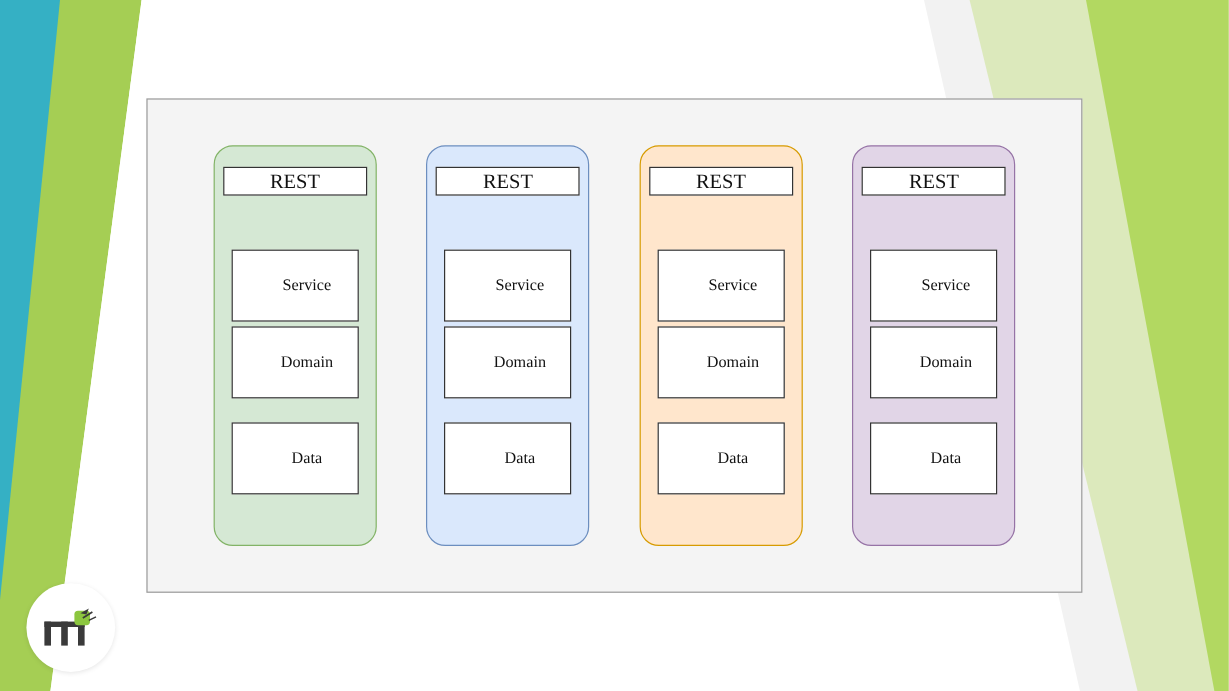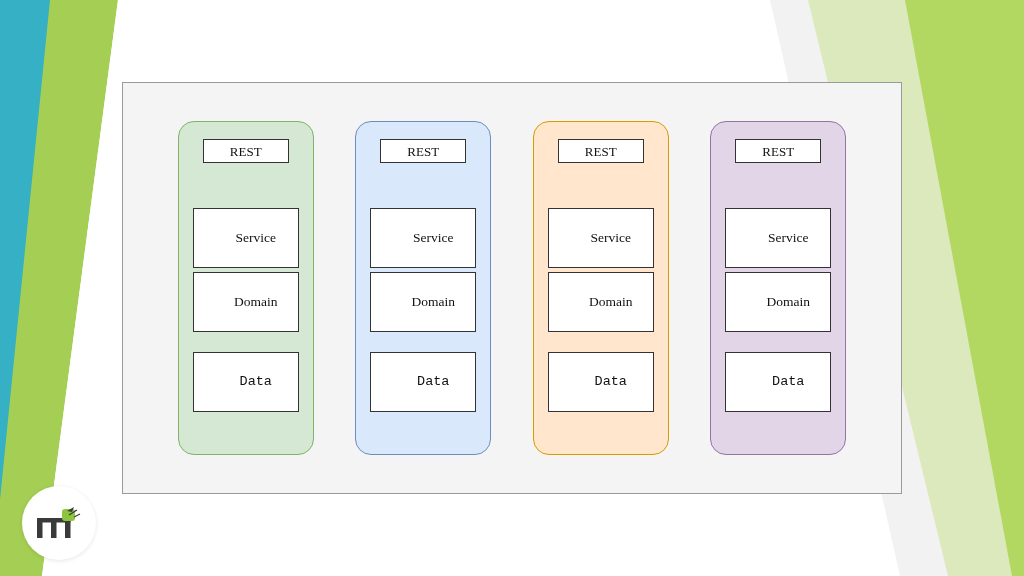--- a/index.html
+++ b/index.html
@@ -64,36 +64,36 @@
     box-sizing: border-box;
     display: flex;
     align-items: center;
     justify-content: center;
     color: #111111;
     font-size: 13.5px;
     line-height: 1;
   }
 
   .node-rest {
-    width: 86px;
+    width: 120px;
     height: 24px;
     margin-top: 17px;
-    font-size: 13px;
+    font-size: 17px;
   }
 
   .node-layer {
     width: 106px;
     height: 60px;
     font-size: 13.5px;
     padding-left: 20px;
   }
 
   .node-service { margin-top: 45px; }
   .node-domain  { margin-top: 4px; }
-  .node-data    { margin-top: 20px; font-family: Liberation Mono, monospace; }
+  .node-data    { margin-top: 20px; }
 
   
   #logo-badge {
     position: absolute;
     left: 22px;
     top: 486px;
     width: 74px;
     height: 74px;
     border-radius: 50%;
     background: #ffffff;

